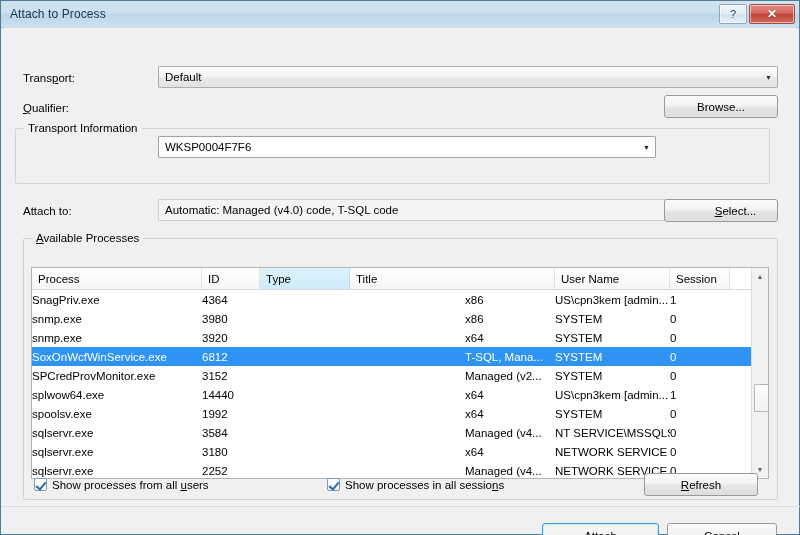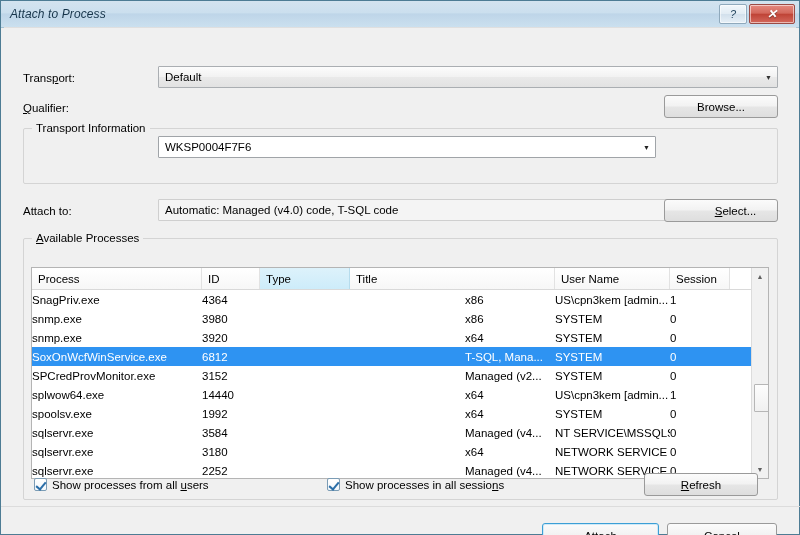--- a/index.html
+++ b/index.html
@@ -34,21 +34,20 @@
 
   
   .titlebar {
     position: relative;
     height: 26px;
     flex: none;
     background: linear-gradient(to bottom, #d3e3ef 0%, #cbdfee 45%, #bed5e8 50%, #cbe0ef 100%);
     border-bottom: 1px solid #a6c3d6;
     display: flex;
     align-items: center;
-    font-style: italic;
   }
   .title-text {
     padding-left: 9px;
     font-size: 12px;
     color: #16344a;
     letter-spacing: .1px;
   }
   .caption-buttons {
     position: absolute;
     right: 4px; top: 3px;
@@ -300,21 +299,21 @@
 
     <div class="lbl" style="left:22px; top:74px;"><u>Q</u><span>ualifier:</span></div>
     <div class="combo editable" style="left:157px; top:68px; width:498px;">
       <div class="ctext">WKSP0004F7F6</div>
       <div class="arrow">▼</div>
     </div>
     <div class="btn" style="left:663px; top:67px; width:114px;">
         <span>Browse...</span>
       </div>
 
-    <div class="group" style="left:22px; top:100px; width:755px; height:56px;text-align:right;">
+    <div class="group" style="left:14px; top:100px; width:755px; height:56px;text-align:right;">
       <div class="group-title">Transport Information</div>
     </div>
 
     <div class="lbl" style="left:22px; top:177px;">Attach to:</div>
     <div class="textbox" style="left:157px; top:171px; width:590px;">Automatic: Managed (v4.0) code, T-SQL code</div>
     <div class="btn" style="left:663px; top:171px; width:114px;padding-left:29px;">
         <span><u>S</u><span>elect...</span></span>
       </div>
 
     <div class="group" style="left:22px; top:210px; width:755px; height:262px;">

